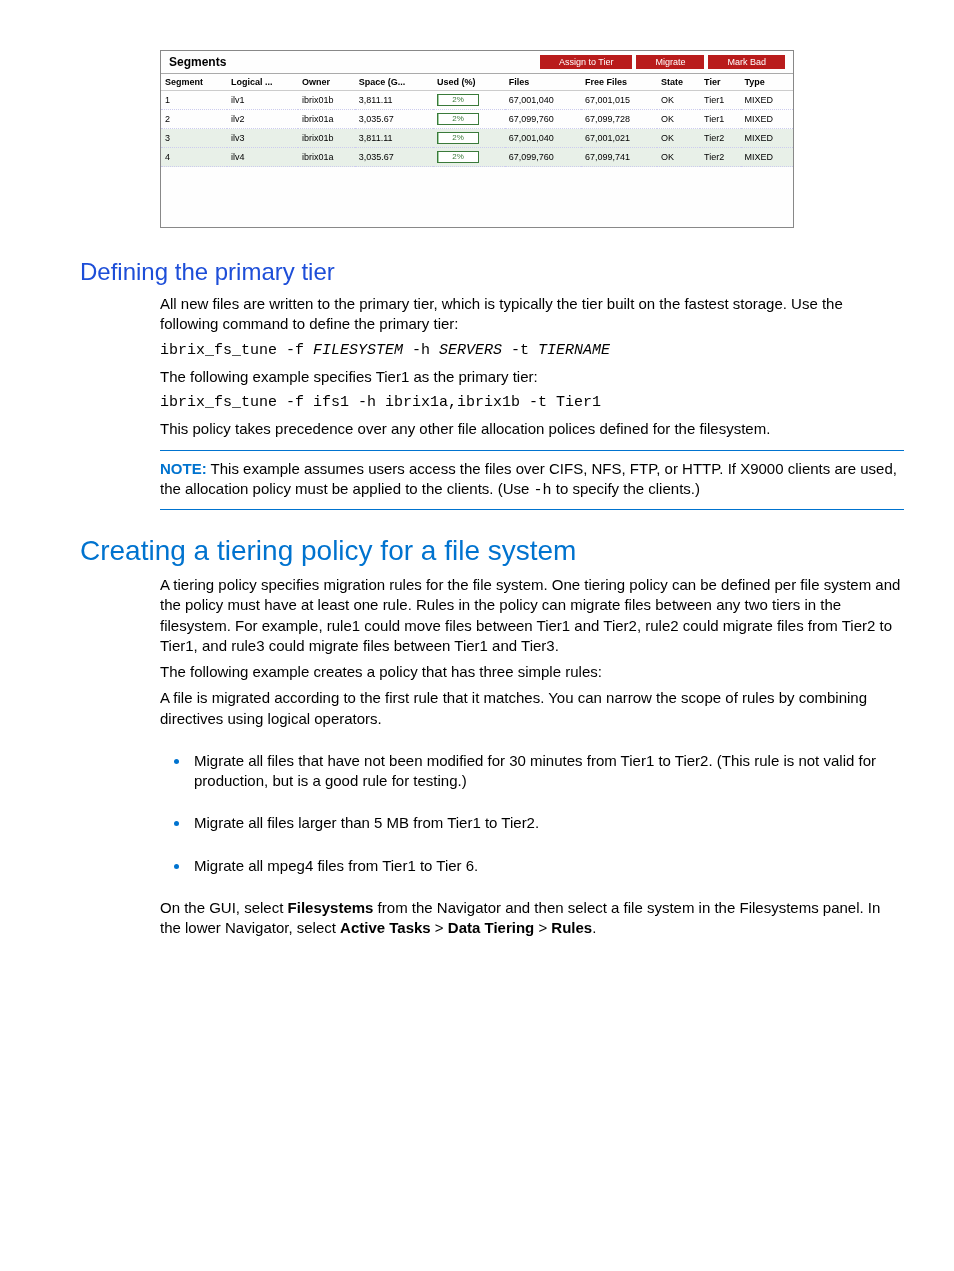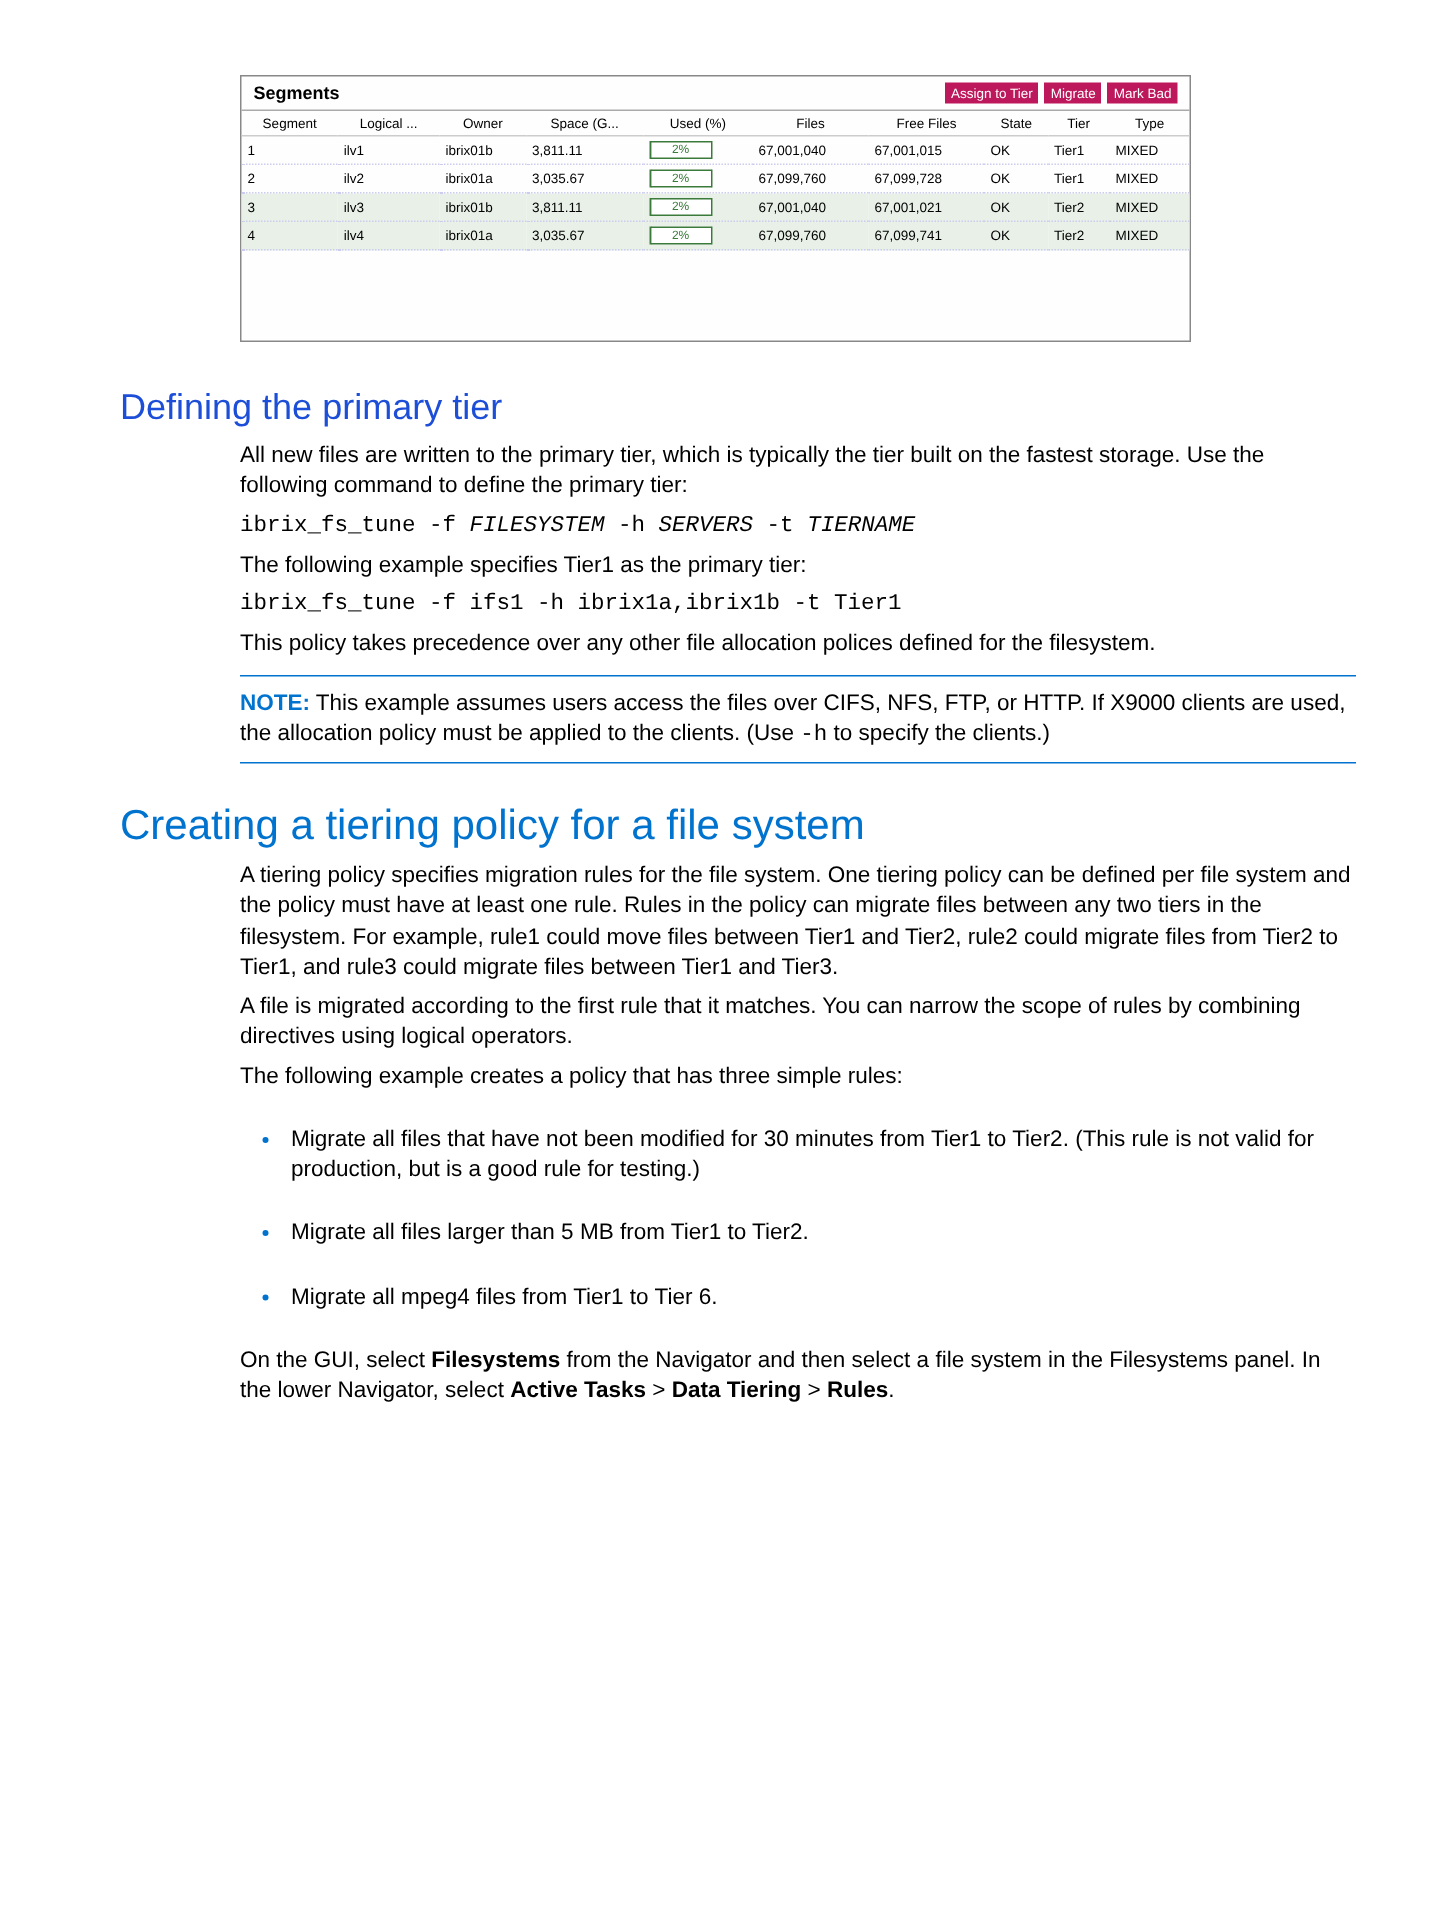--- a/index.html
+++ b/index.html
@@ -26,36 +26,36 @@
     }
     .panel-title {
       font-weight: bold;
       font-size: 12px;
     }
     .panel-buttons {
       display: flex;
       gap: 4px;
     }
     .panel-btn {
-      background: #be185d;
+      background: #b91c1c;
       color: white;
       font-size: 9px;
-      padding: 2px 4px;
+      padding: 2px 19px;
       border: none;
       cursor: pointer;
     }
     .seg-table {
       width: 100%;
       border-collapse: collapse;
       font-size: 9px;
     }
     .seg-table th {
-      text-align: center;
+      text-align: left;
       padding: 3px 4px;
-      font-weight: normal;
+      font-weight: bold;
       border-bottom: 1px solid #ccc;
       margin-top: 13px;
     }
     .seg-table td {
       padding: 3px 4px;
       border-bottom: 1px dotted #cce;
     }
     .seg-table tbody tr:nth-child(3),
     .seg-table tbody tr:nth-child(4) {
       background: #e8f0e8;
@@ -225,22 +225,22 @@
     <p class="cmd">ibrix_fs_tune -f ifs1 -h ibrix1a,ibrix1b -t Tier1</p>
     <p>This policy takes precedence over any other file allocation polices defined for the filesystem.</p>
     <div class="note-block">
       <span class="note-label">NOTE:</span><span> This example assumes users access the files over CIFS, NFS, FTP, or HTTP. If X9000 clients are used, the allocation policy must be applied to the clients. (Use </span><code>-h</code><span> to specify the clients.)</span>
     </div>
   </div>
 
   <h2>Creating a tiering policy for a file system</h2>
   <div class="body-text">
     <p>A tiering policy specifies migration rules for the file system. One tiering policy can be defined per file system and the policy must have at least one rule. Rules in the policy can migrate files between any two tiers in the filesystem. For example, rule1 could move files between Tier1 and Tier2, rule2 could migrate files from Tier2 to Tier1, and rule3 could migrate files between Tier1 and Tier3.</p>
+    <p>The following example creates a policy that has three simple rules:</p>
     <p>A file is migrated according to the first rule that it matches. You can narrow the scope of rules by combining directives using logical operators.</p>
-    <p>The following example creates a policy that has three simple rules:</p>
     <ul class="bullets">
       <li>Migrate all files that have not been modified for 30 minutes from Tier1 to Tier2. (This rule is not valid for production, but is a good rule for testing.)</li>
       <li>Migrate all files larger than 5 MB from Tier1 to Tier2.</li>
       <li>Migrate all mpeg4 files from Tier1 to Tier 6.</li>
     </ul>
     <p><span>On the GUI, select </span><b>Filesystems</b><span> from the Navigator and then select a file system in the Filesystems panel. In the lower Navigator, select </span><b>Active Tasks</b><span> &gt; </span><b>Data Tiering</b><span> &gt; </span><b>Rules</b><span>.</span></p>
   </div>
 
   <div class="footer">
     <span>Creating a tiering policy for a file system</span>&nbsp;&nbsp;&nbsp;<span>183</span>

